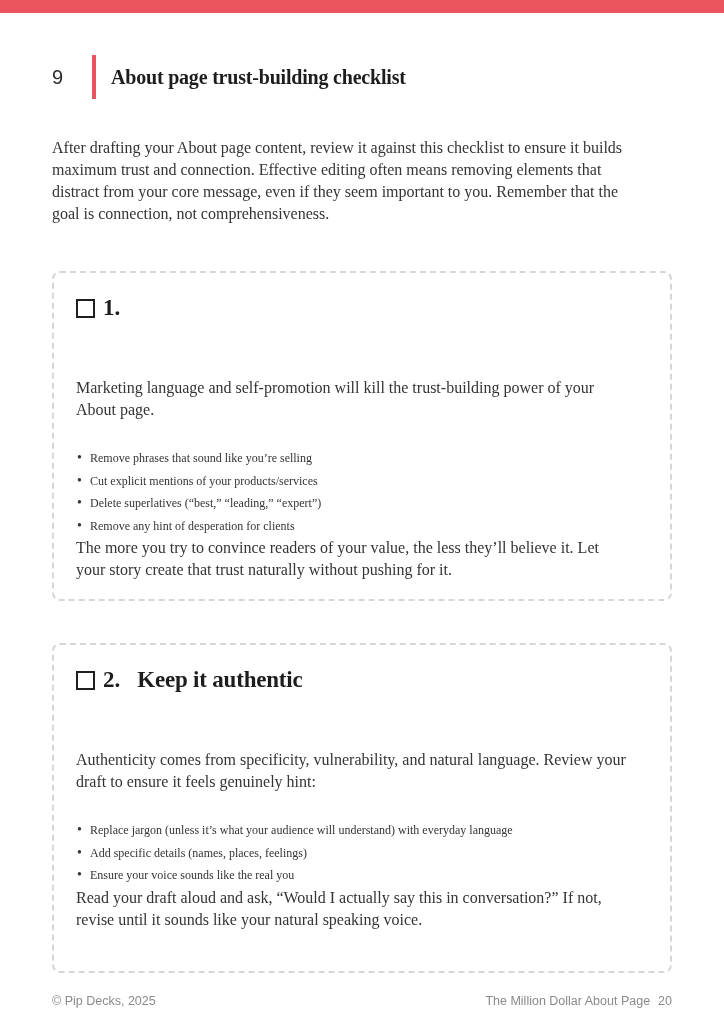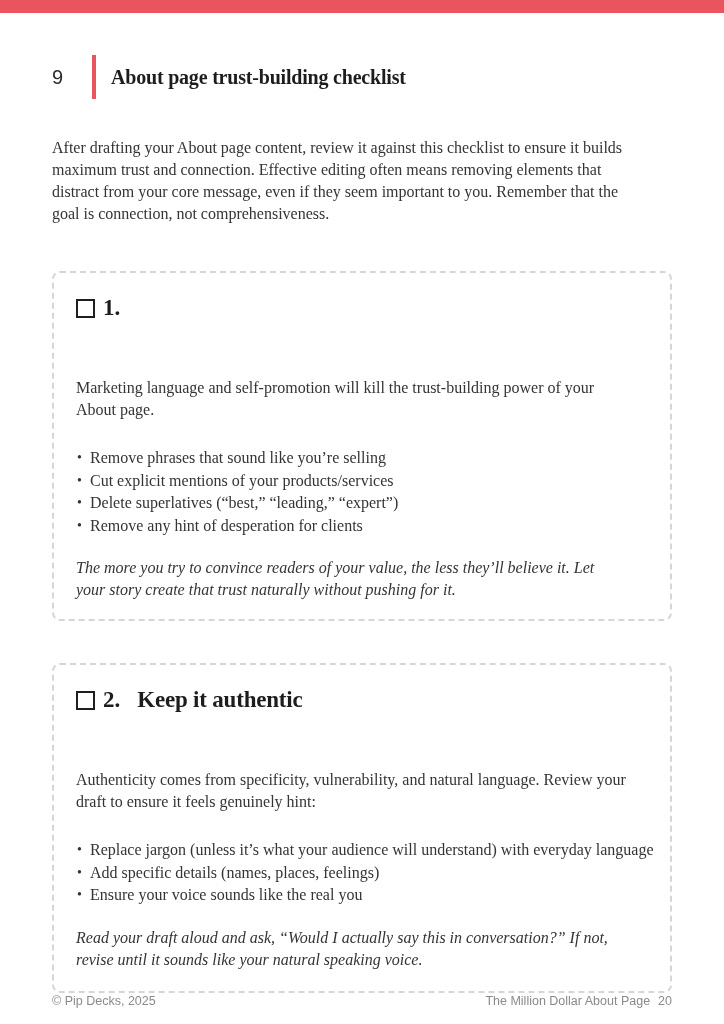--- a/index.html
+++ b/index.html
@@ -89,35 +89,33 @@
     letter-spacing:-0.2px;
   }
   .card-intro{
     margin-top:56px;
   }
   .card ul{
     list-style:none;
     margin-top:26px;
   }
   .card li{
-    font-size:16px;
+    font-size:12px;
     line-height:22.5px;
     white-space:nowrap;
     padding-left:14px;
     position:relative;
   }
   .card li::before{
     content:"•";
     position:absolute;
     left:1px;
     font-size:14px;
   }
   .card-outro{
-    margin-top:20px;
-    font-style:italic;
   }
   .footer{
     position:absolute;
     left:52px;right:52px;bottom:16px;
     display:flex;
     justify-content:space-between;
     font-family:"Liberation Sans", sans-serif;
     font-size:12.5px;
     color:var(--muted);
   }

